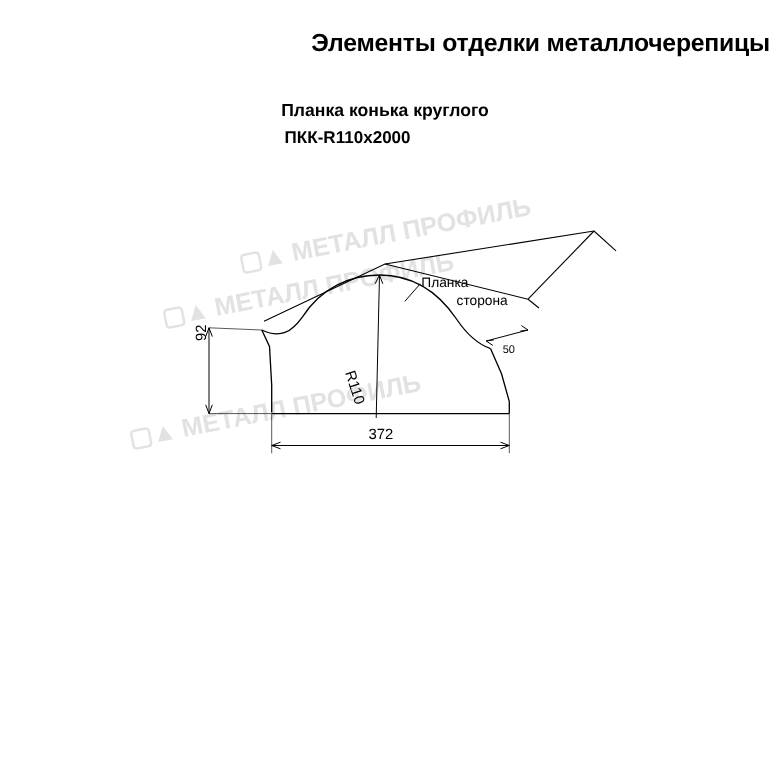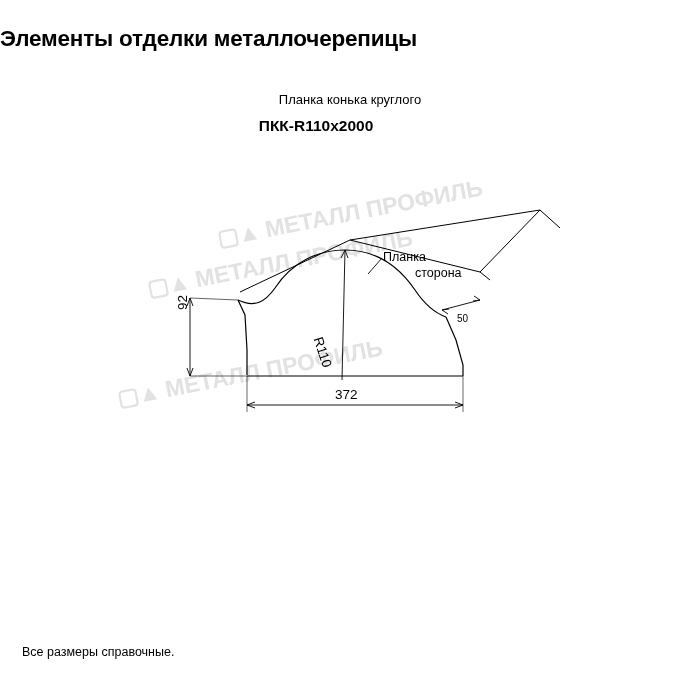--- a/index.html
+++ b/index.html
@@ -17,33 +17,33 @@
   }
   .page {
     position: absolute;
     inset: 0;
   }
   .title {
     position: absolute;
     top: 26px;
     left: 0;
     width: 700px;
-    text-align: left;
+    text-align: right;
     font-size: 22.5px;
     font-weight: bold;
     letter-spacing: -0.2px;
   }
   .subtitle-1 {
     position: absolute;
     top: 92px;
     left: 0;
     width: 700px;
     text-align: center;
-    font-size: 13px;
-    font-weight: normal;
+    font-size: 16px;
+    font-weight: bold;
   }
   .subtitle-2 {
     position: absolute;
     top: 117px;
     left: 0;
     width: 632px;
     text-align: center;
     font-size: 15.5px;
     font-weight: bold;
   }
@@ -172,15 +172,14 @@
     </svg>
 
     <div class="lbl lbl-face-1">Планка</div>
     <div class="lbl lbl-face-2">сторона</div>
     <div class="lbl lbl-92">92</div>
     <div class="lbl lbl-50">50</div>
     <div class="lbl lbl-315">372</div>
     <div class="lbl lbl-r110">R110</div>
   </div>
 
-  <div class="footnote-1">Все размеры справочные.</div>
 
 </div>
 
 </body></html>

